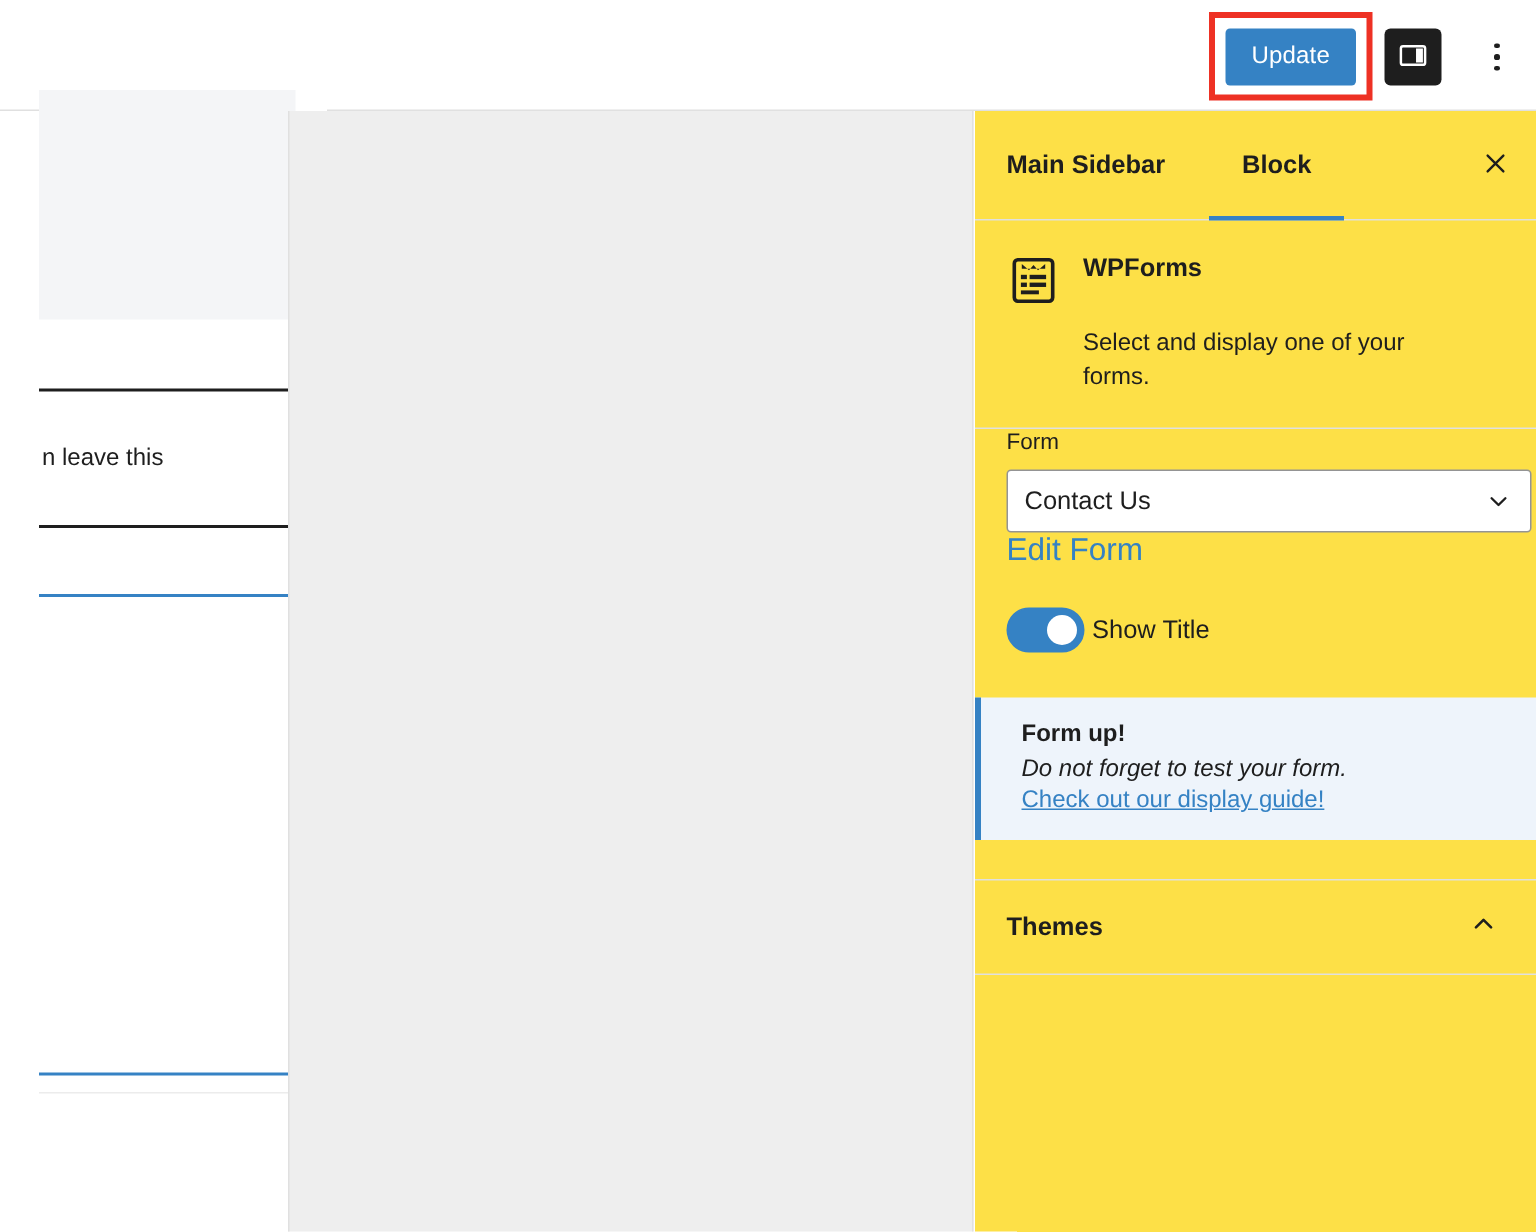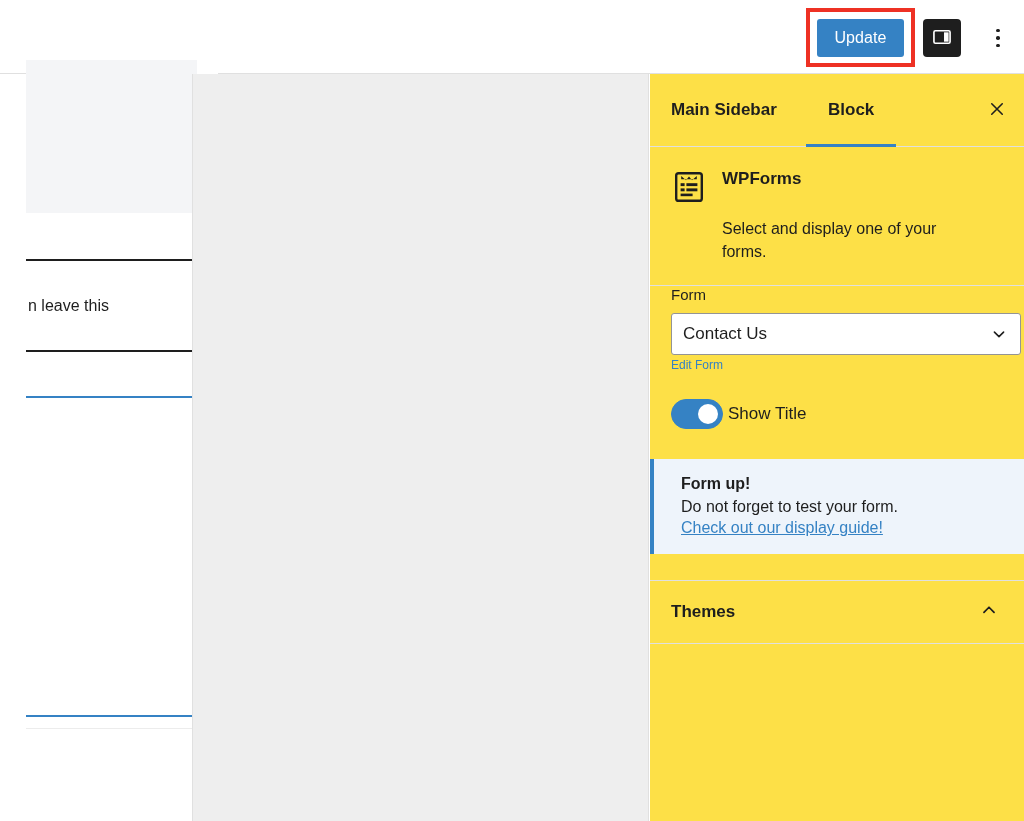--- a/index.html
+++ b/index.html
@@ -323,21 +323,21 @@
   }
   .select-chevron {
     position: absolute;
     right: 11px;
     top: 50%;
     transform: translateY(-50%);
     display: flex;
   }
   .link {
     display: inline-block;
-    font-size: 12px;
+    font-size: 21px;
     color: #3582c4;
     text-decoration: none;
     cursor: pointer;
   }
 
   .toggle-row {
     display: flex;
     align-items: center;
     gap: 5px;
     margin-top: 26px;
@@ -394,20 +394,21 @@
   .notice-title {
     font-size: 16px;
     font-weight: 700;
     color: #1e1e1e;
     margin-bottom: 5px;
   }
   .notice-text {
     font-size: 16px;
     color: #1e1e1e;
     margin-bottom: 3px;
+    font-style: italic;
   }
   .notice-link {
     font-size: 16px;
     color: #3582c4;
     text-decoration: underline;
     cursor: pointer;
   }
 </style>
 </head>
 <body>

